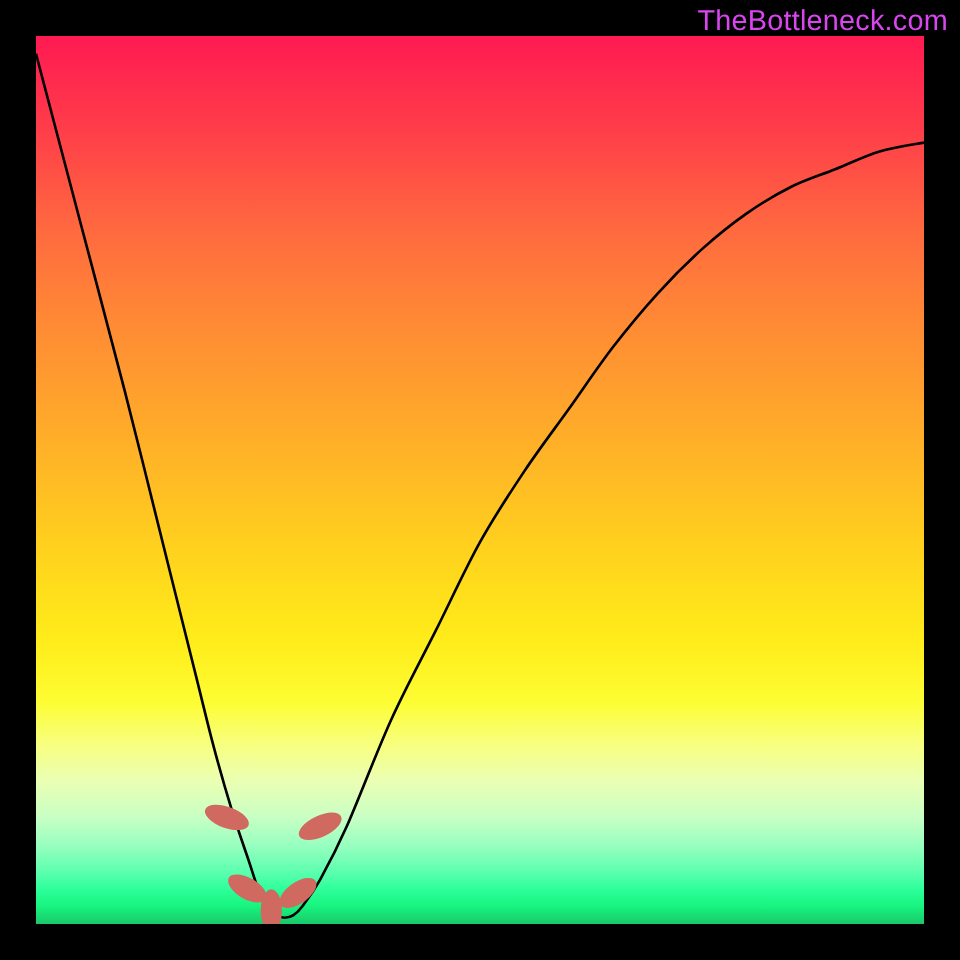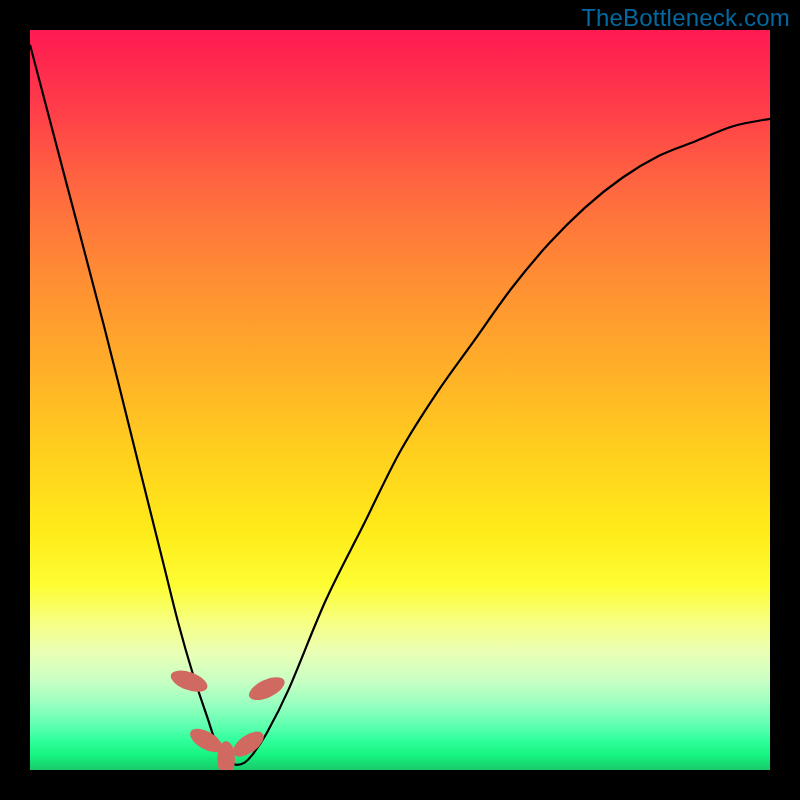--- a/index.html
+++ b/index.html
@@ -16,21 +16,21 @@
     left: 0;
     top: 0;
     width: 800px;
     height: 800px;
     background: #000;
   }
   .watermark {
     position: absolute;
     top: 4px;
     right: 10px;
-    color: #0369a1;
+    color: #d946ef;
     font-size: 24px;
     letter-spacing: 0.2px;
     font-weight: 500;
     z-index: 10;
     user-select: none;
   }
   .plot {
     position: absolute;
     left: 30px;
     top: 30px;

